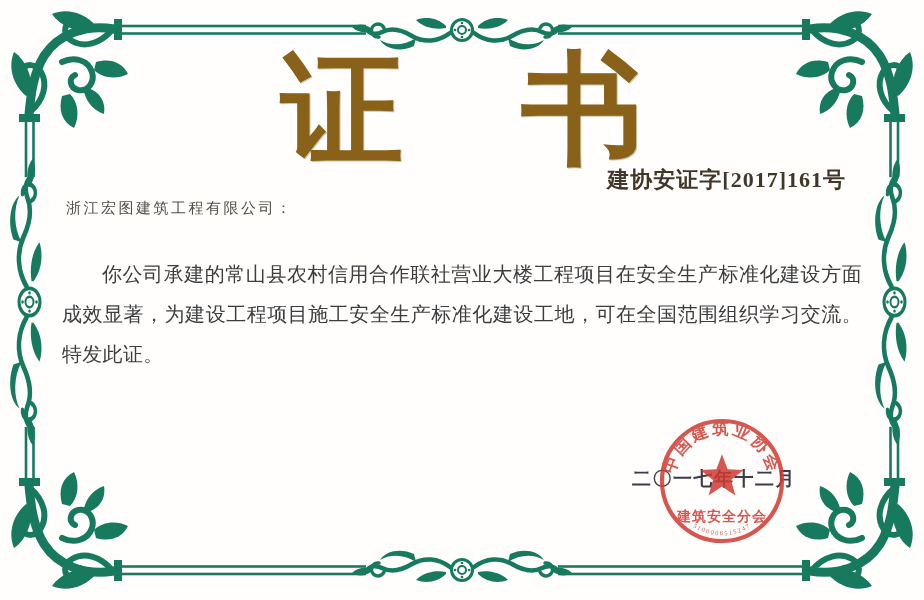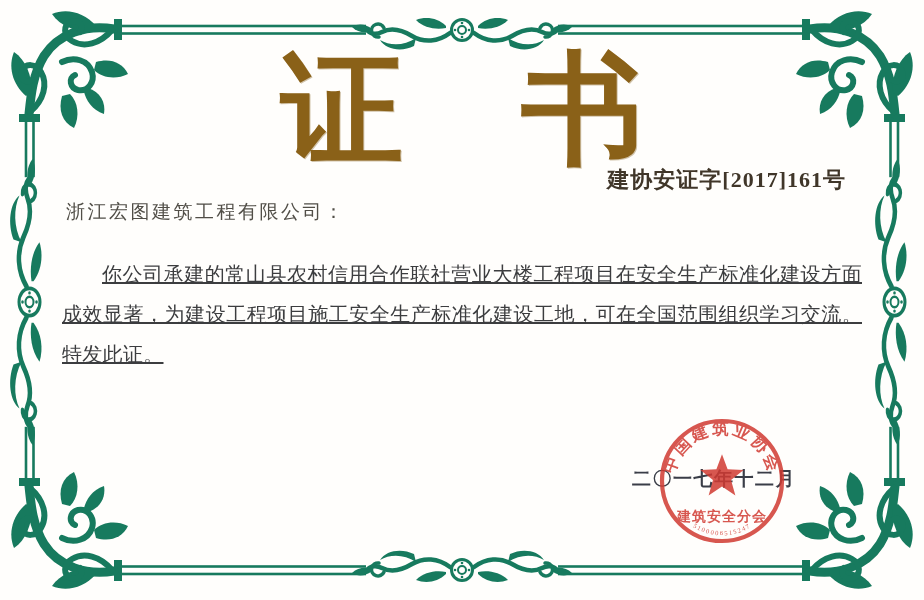--- a/index.html
+++ b/index.html
@@ -20,27 +20,27 @@
     color:#8a6118;z-index:2;
     text-shadow:1px 1px 0 rgba(122,85,18,.35);
   }
   .issue-no{
     position:absolute;top:165px;right:78px;
     font-size:22px;font-weight:700;letter-spacing:1px;
     color:#403629;z-index:2;
   }
   .recipient{
     position:absolute;top:199px;left:66px;
-    font-size:19px;letter-spacing:2.5px;font-weight:500;
+    font-size:15px;letter-spacing:2.5px;font-weight:500;
     color:#514e47;z-index:2;
   }
   .body-text{
     position:absolute;top:254px;left:62px;width:800px;margin:0;
     font-size:20px;line-height:40px;letter-spacing:.3px;
-    color:#3c3d3f;text-align:justify;text-indent:2em;z-index:2;text-decoration:underline;
+    color:#3c3d3f;text-align:justify;text-indent:2em;z-index:2;
   }
   .issue-date{
     position:absolute;top:466px;left:632px;
     font-size:19px;letter-spacing:1.5px;font-weight:600;
     color:#3a3d47;z-index:2;
   }
   .seal-svg{
     position:absolute;left:637px;top:396px;width:170px;height:170px;
     z-index:3;opacity:.85;
   }

